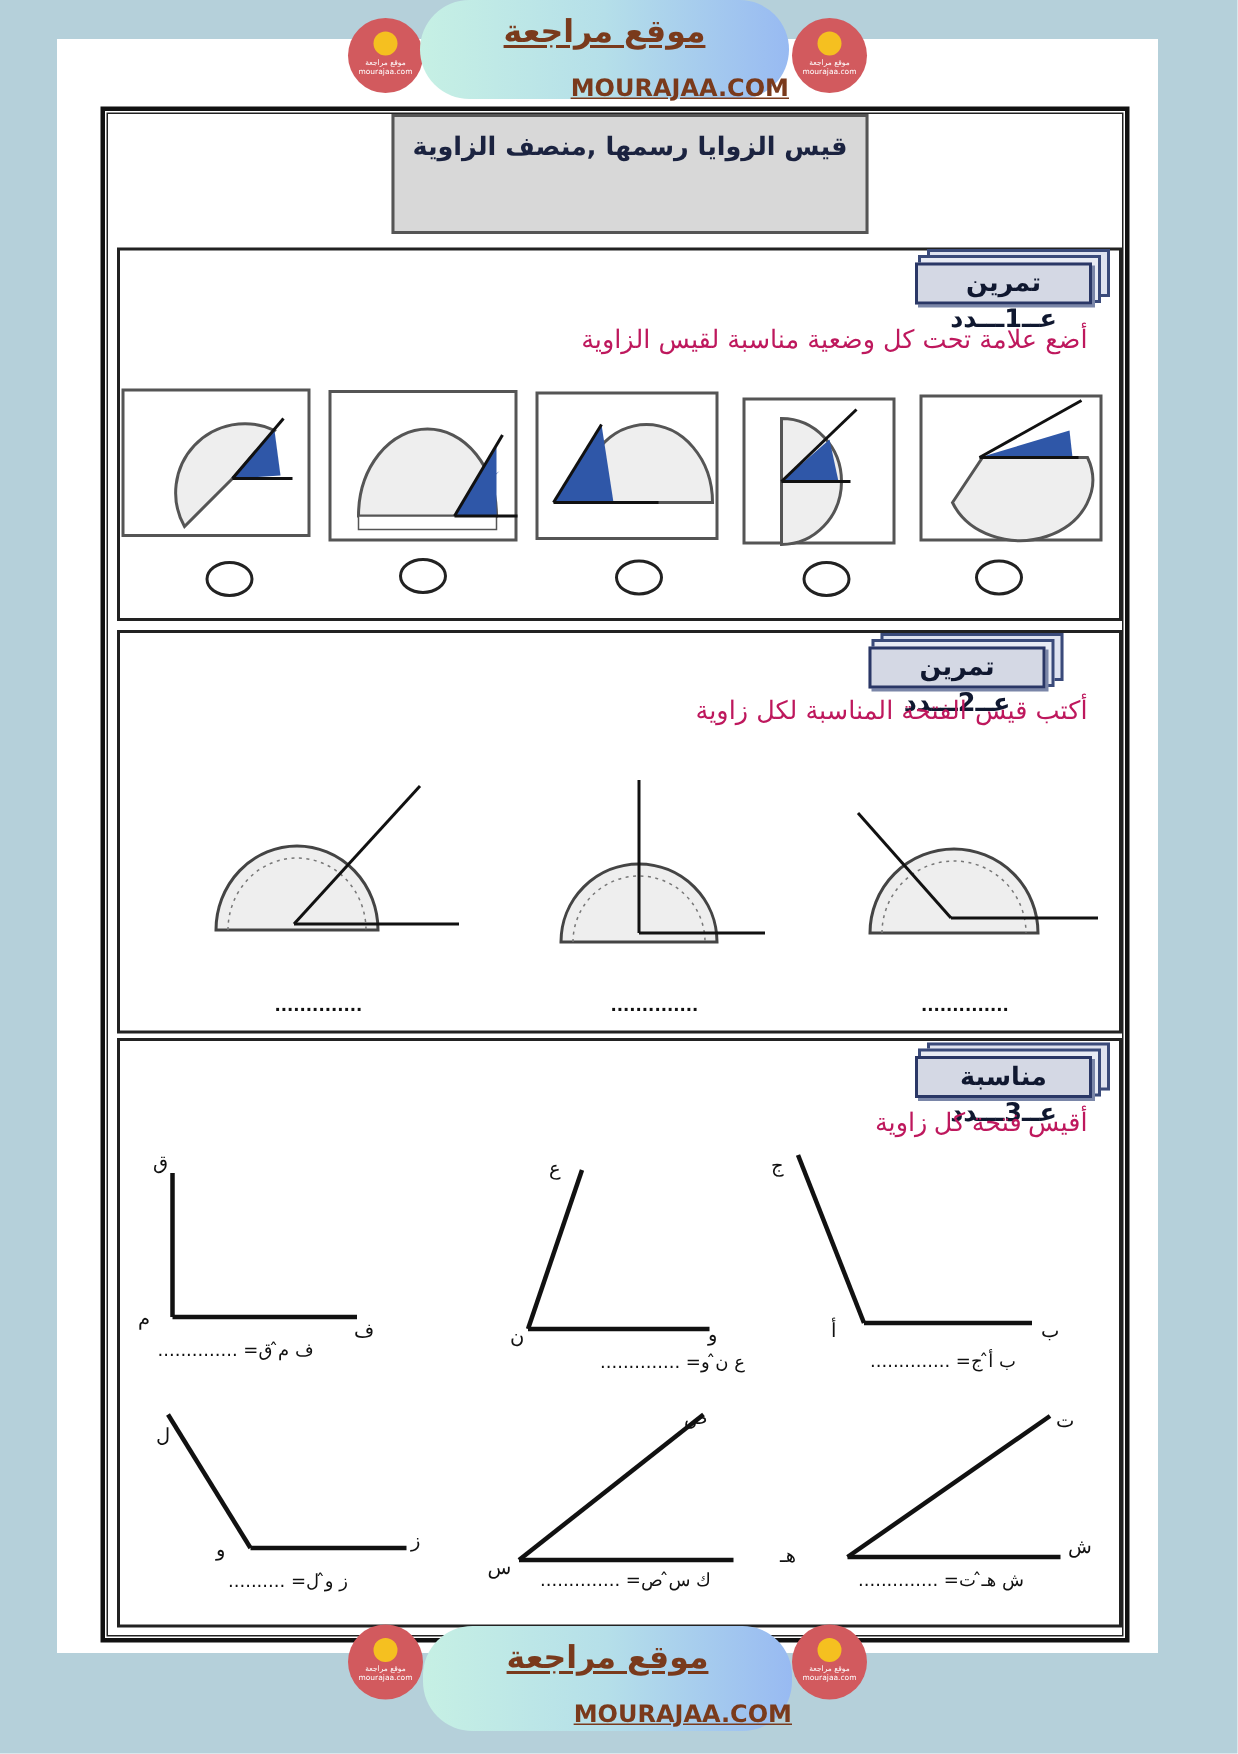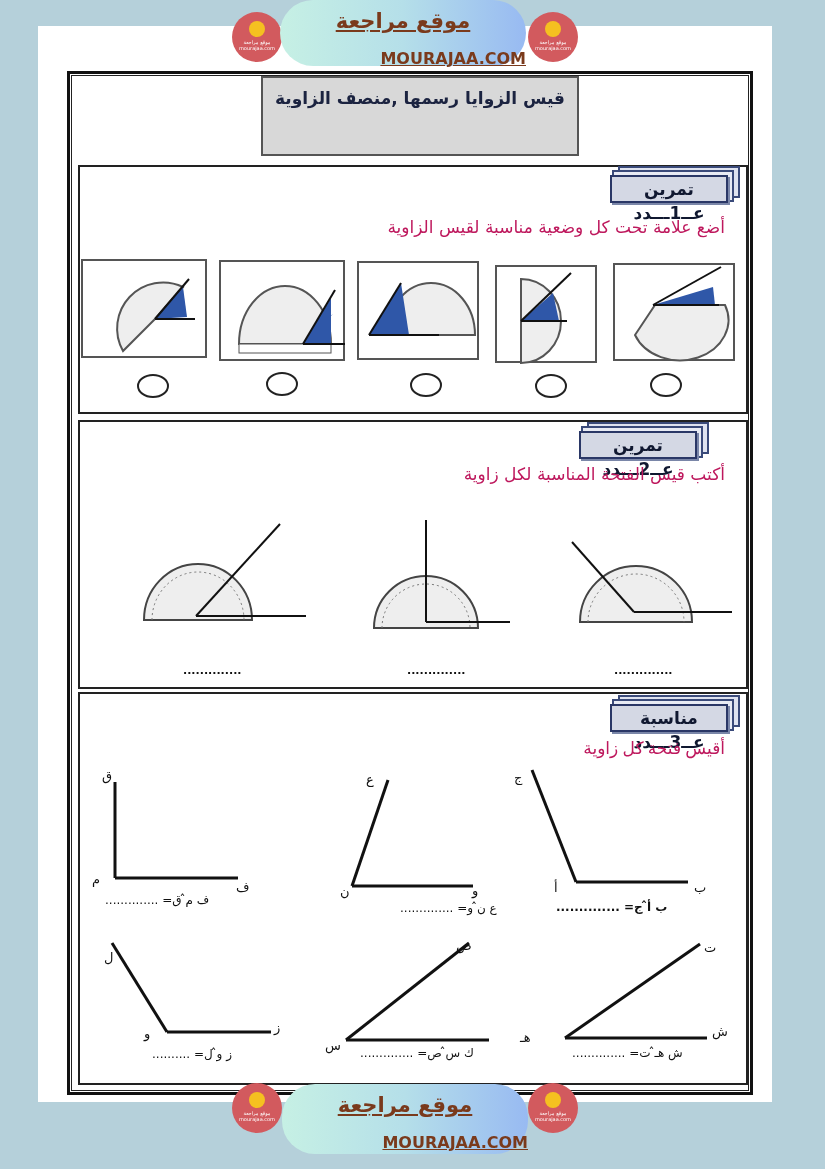--- a/index.html
+++ b/index.html
@@ -176,21 +176,21 @@
 <div class="ans" style="left:105px;top:893px;">ف م̂ ق= ..............</div>
 
 <div class="lbl" style="left:366px;top:772px;">ع</div>
 <div class="lbl" style="left:340px;top:884px;">ن</div>
 <div class="lbl" style="left:472px;top:883px;">و</div>
 <div class="ans" style="left:362px;top:901px;margin-left:38px;">ع ن̂ و= ..............</div>
 
 <div class="lbl" style="left:514px;top:770px;">ج</div>
 <div class="lbl" style="left:554px;top:880px;">أ</div>
 <div class="lbl" style="left:694px;top:880px;">ب</div>
-<div class="ans" style="left:556px;top:900px;font-weight:bold;">ب أ̂ ج= ..............</div>
+<div class="ans" style="left:580px;top:900px;">ب أ̂ ج= ..............</div>
 
 <div class="lbl" style="left:104px;top:950px;">ل</div>
 <div class="lbl" style="left:144px;top:1026px;">و</div>
 <div class="lbl" style="left:274px;top:1020px;">ز</div>
 <div class="ans" style="left:152px;top:1047px;">ز و̂ ل= ..........</div>
 
 <div class="lbl" style="left:456px;top:938px;">ص</div>
 <div class="lbl" style="left:325px;top:1038px;">س</div>
 <div class="ans" style="left:360px;top:1046px;">ك س̂ ص= ..............</div>
 

